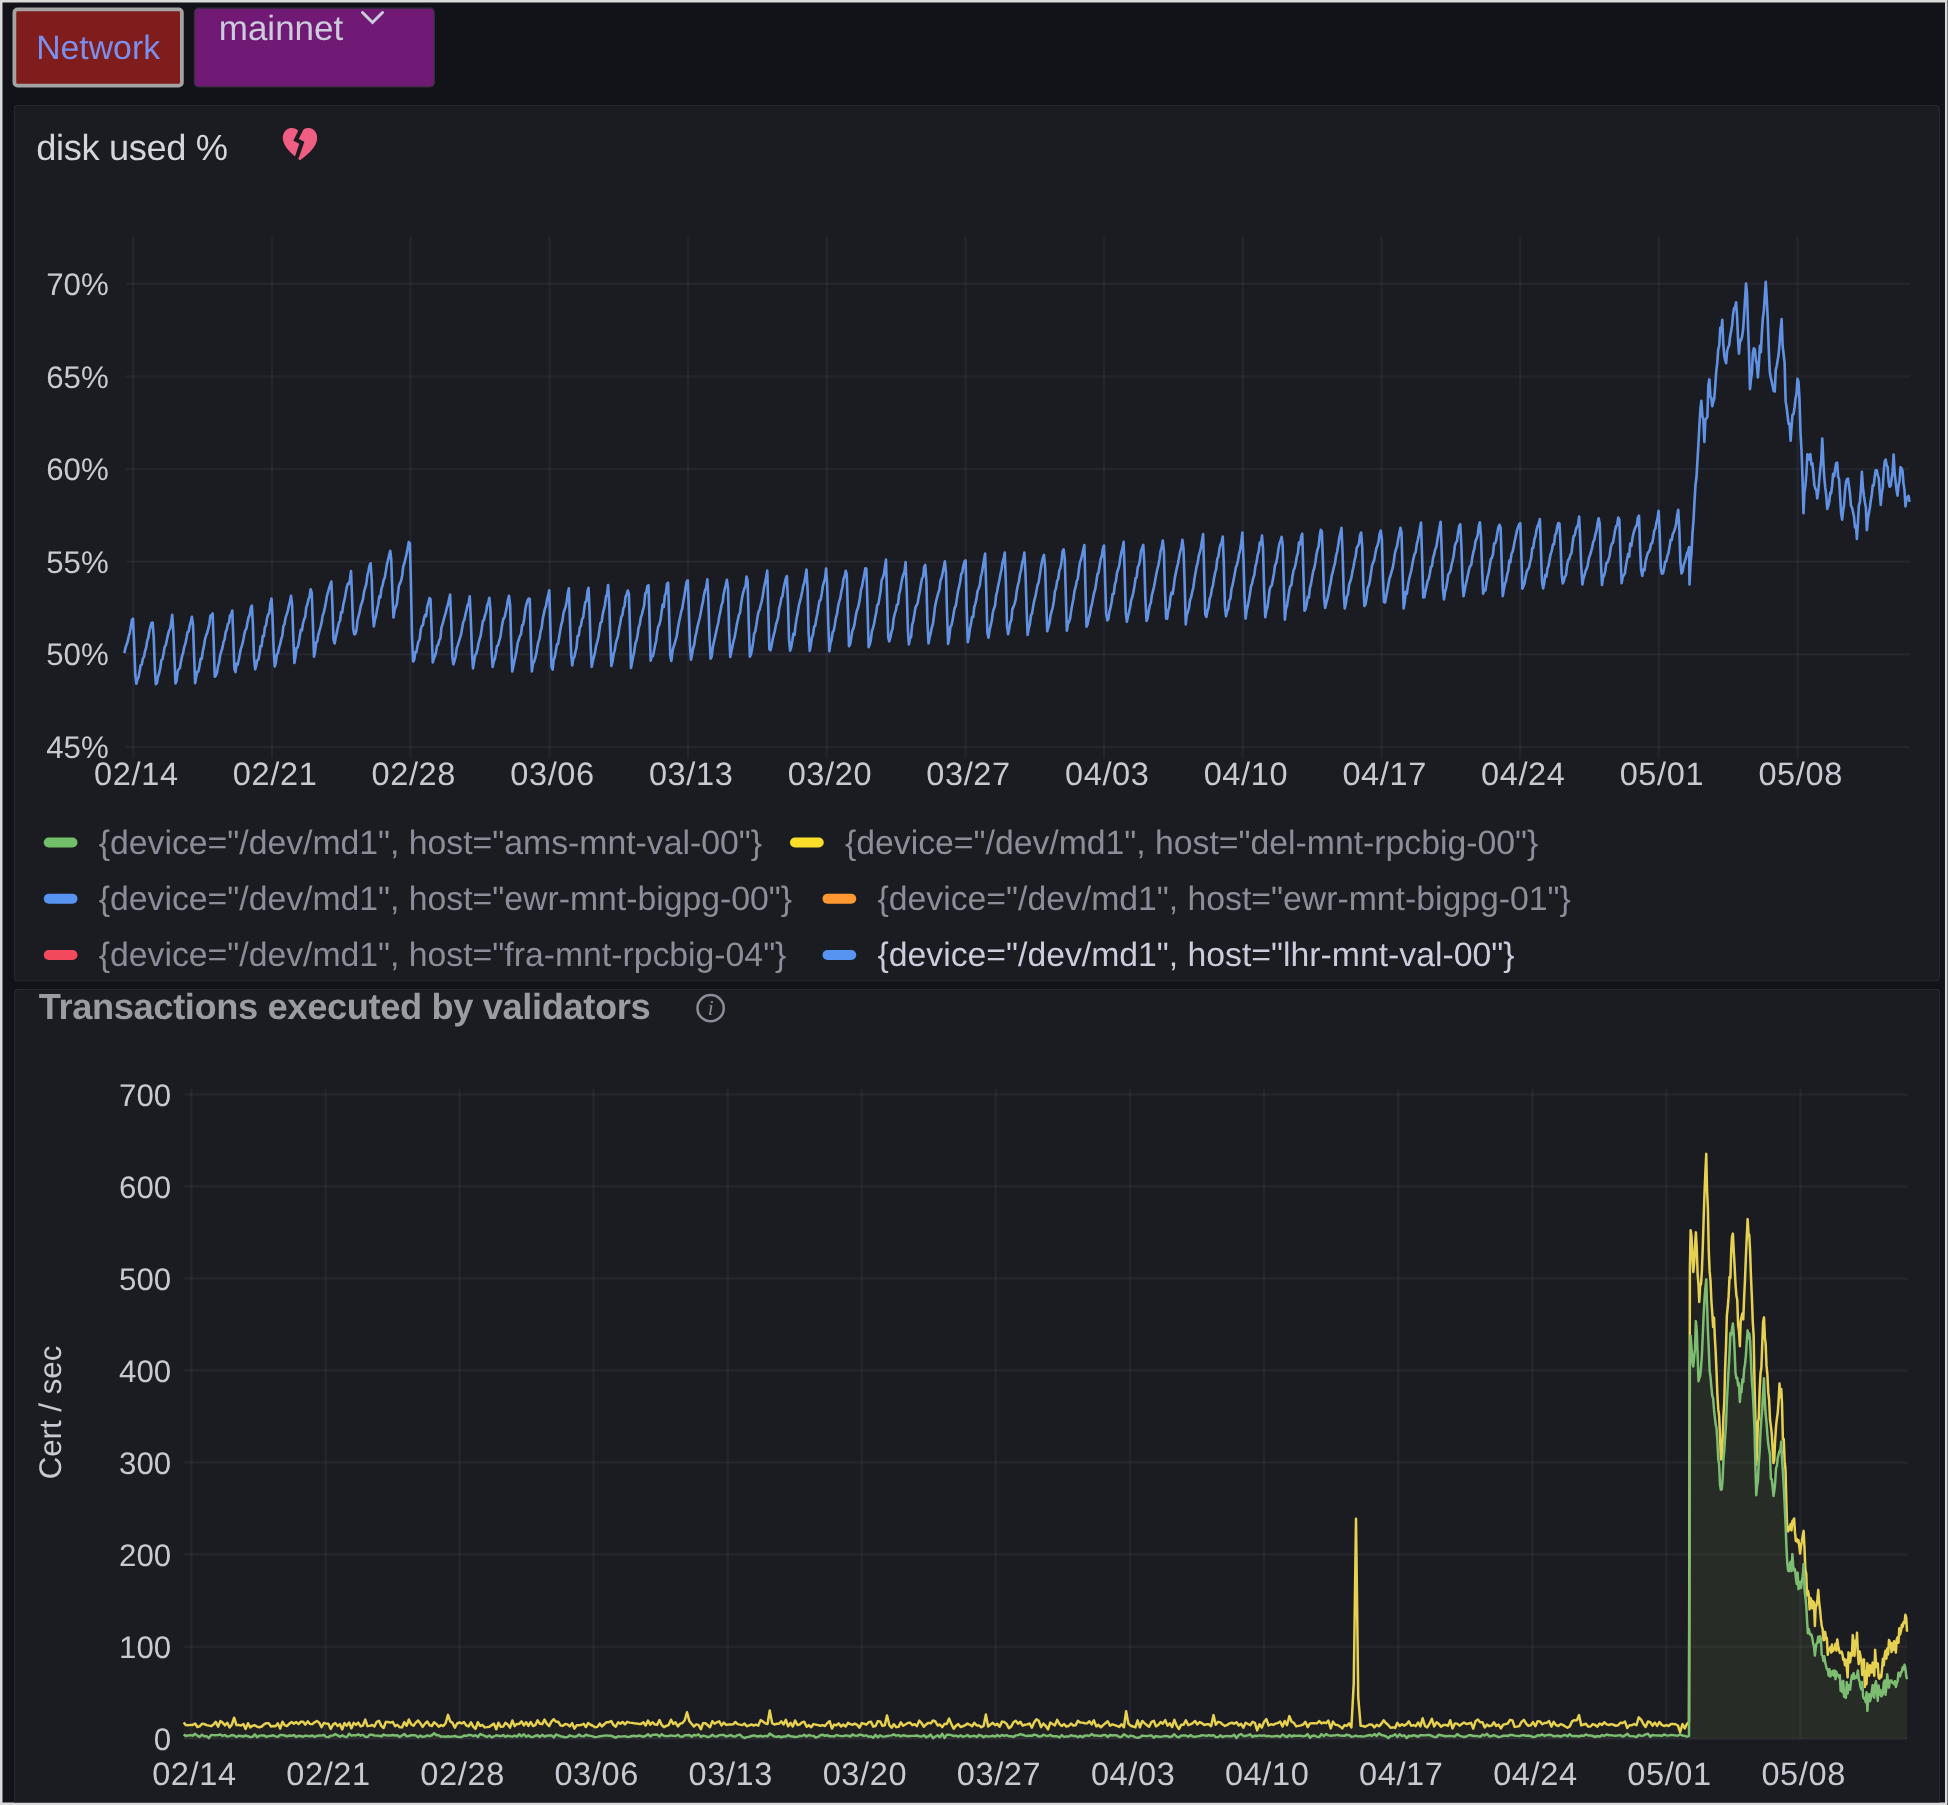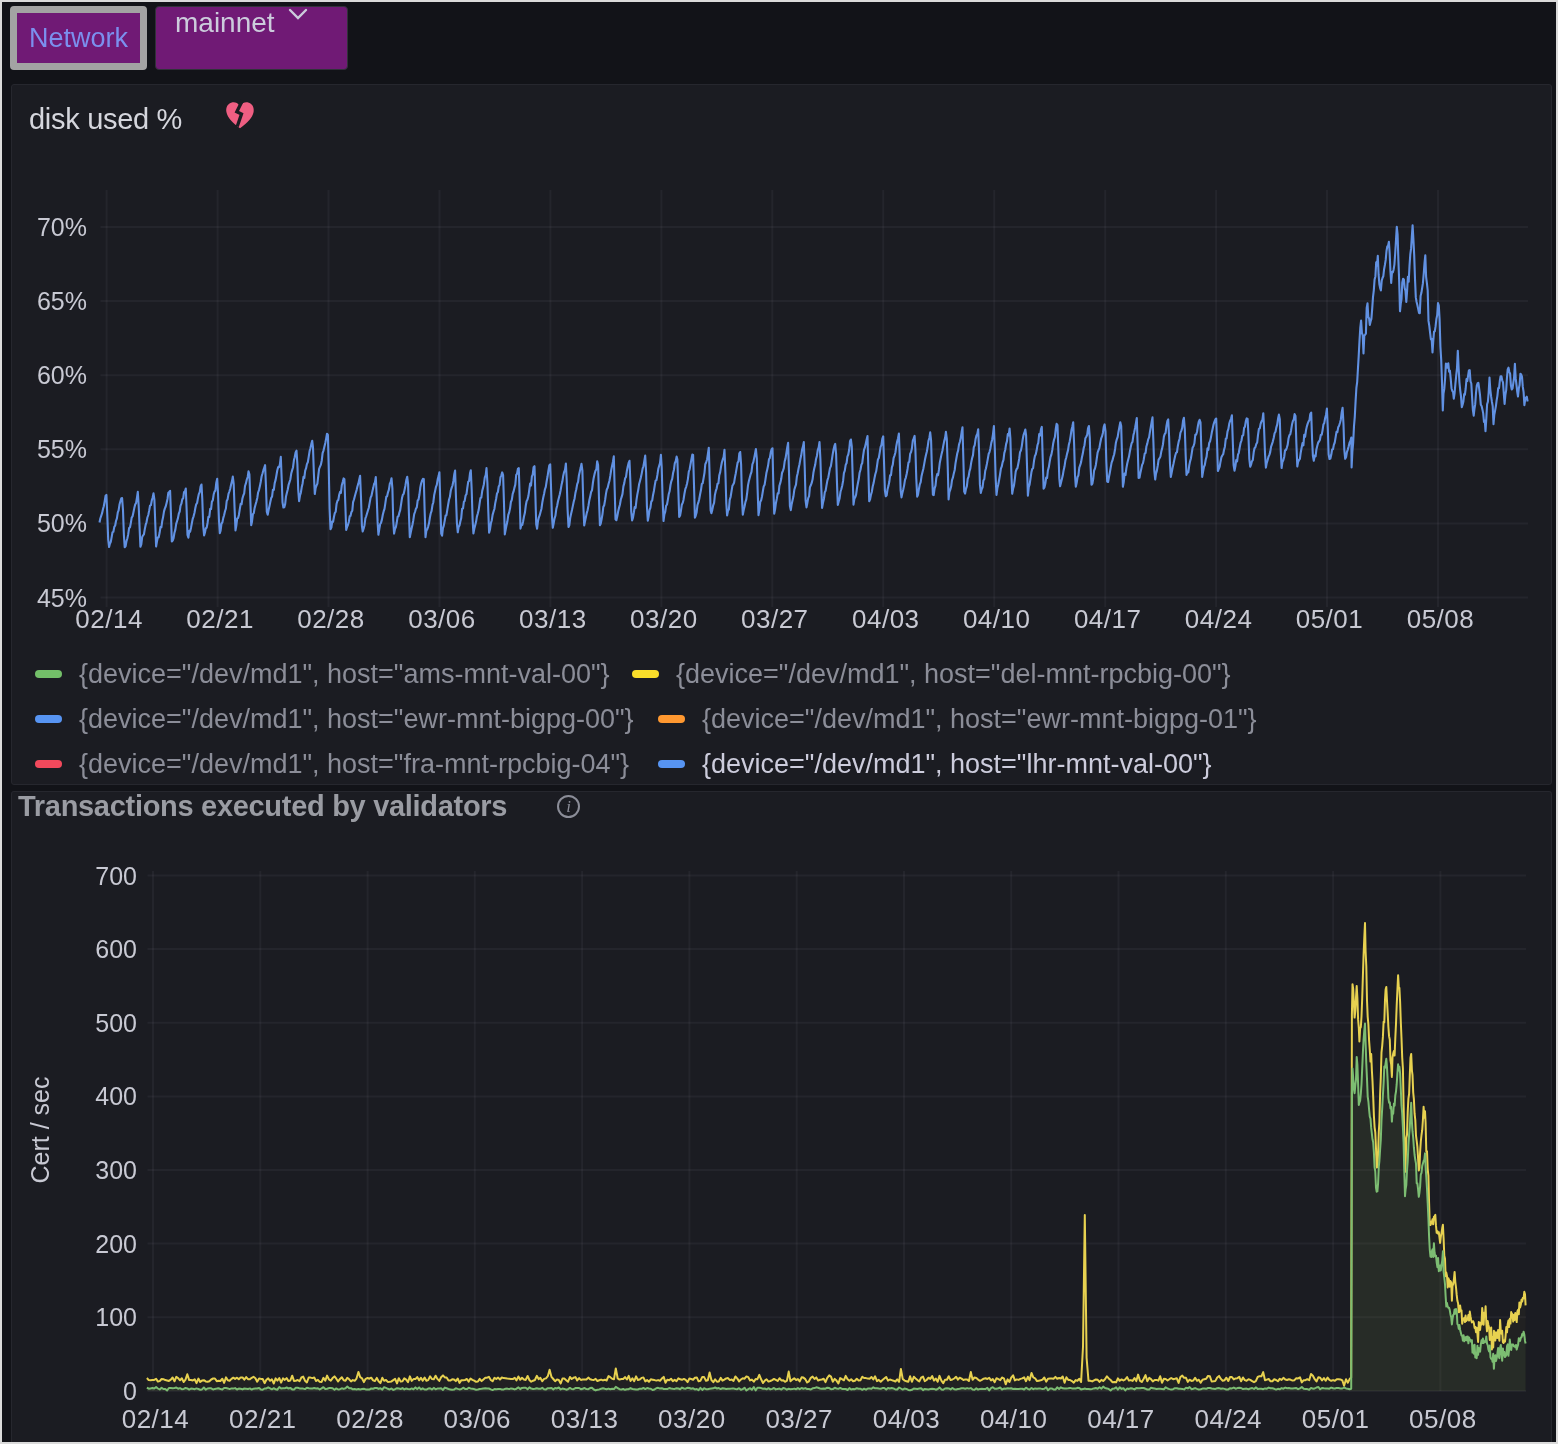--- a/index.html
+++ b/index.html
@@ -4,36 +4,36 @@
 html,body{margin:0;padding:0;background:#121318;width:1558px;height:1444px;overflow:hidden}
 *{box-sizing:border-box;font-family:"Liberation Sans",sans-serif}
 .frame{position:absolute;left:0;top:0;width:1558px;height:1444px;border:2px solid #dadada}
 .panel{position:absolute;background:#1b1c22;border:1px solid #26272e;border-radius:3px}
 </style></head>
 <body>
 <div class="frame"></div>
 <div class="panel" style="left:11px;top:84px;width:1541px;height:701px"></div>
 <div class="panel" style="left:11px;top:791px;width:1541px;height:651px;border-bottom:none;border-radius:3px 3px 0 0"></div>
 
-<div style="position:absolute;left:10px;top:6px;width:137px;height:64px;background:#701a75;border:7px solid #a3a3a3;border-radius:4px;display:flex;align-items:center;justify-content:center">
+<div style="position:absolute;left:10px;top:6px;width:137px;height:64px;background:#7f1d1d;border:3px solid #a3a3a3;border-radius:4px;display:flex;align-items:center;justify-content:center">
   <span style="color:#7b90ee;font-size:27px;font-weight:500">Network</span>
 </div>
 <div style="position:absolute;left:155px;top:6px;width:193px;height:64px;background:#701a75;border:1px solid #303239;border-radius:4px;display:flex;align-items:flex-start">
   <span style="color:#ccccdc;font-size:28px;font-weight:500;margin-left:19px">mainnet</span>
   <svg width="22" height="14" viewBox="0 0 22 14" style="margin-left:12px">
       <path d="M3 3 L11 11 L19 3" stroke="#ccccdc" stroke-width="2.4" fill="none" stroke-linecap="round"></path>
     </svg>
 </div>
 
 <div style="position:absolute;left:29px;top:103px;font-size:29px;font-weight:400;color:#d5d6dd;letter-spacing:-0.3px">disk used %</div>
 <svg width="34" height="34" viewBox="0 0 32 32" style="position:absolute;left:223px;top:98px">
 <path d="M16 28.5 C9 23.5 4.2 18.5 3.2 13.2 C2.4 8.9 4.6 5.2 8.3 4.3 C11 3.6 13.9 4.8 15.6 7.2 L16.4 7.2 C18.1 4.8 21 3.6 23.7 4.3 C27.4 5.2 29.6 8.9 28.8 13.2 C27.8 18.5 23 23.5 16 28.5 Z" fill="#ef5e82"></path>
 <path d="M18.4 2.2 L13.0 13.0 L17.4 15.2 L13.4 26.8" stroke="#1b1c22" stroke-width="3.1" fill="none"></path>
 </svg>
-<div style="position:absolute;left:18px;top:790px;font-size:29px;font-weight:700;color:#9a9ca3;letter-spacing:-0.3px">Transactions executed by validators</div>
+<div style="position:absolute;left:31px;top:790px;font-size:29px;font-weight:700;color:#9a9ca3;letter-spacing:-0.3px">Transactions executed by validators</div>
 <div style="position:absolute;left:557px;top:795px;width:23px;height:23px;border:2px solid #8b8d98;border-radius:50%;color:#8b8d98;font-size:17px;display:flex;align-items:center;justify-content:center;font-style:italic;font-family:'Liberation Serif',serif">i</div>
 
 <svg width="1558" height="1444" viewBox="0 0 1558 1444" style="position:absolute;left:0;top:0;font-family:'Liberation Sans',sans-serif">
 <line x1="106.6" y1="190.0" x2="106.6" y2="607.0" stroke="rgba(204,204,220,0.055)" stroke-width="2"></line>
 <line x1="217.6" y1="190.0" x2="217.6" y2="607.0" stroke="rgba(204,204,220,0.055)" stroke-width="2"></line>
 <line x1="328.5" y1="190.0" x2="328.5" y2="607.0" stroke="rgba(204,204,220,0.055)" stroke-width="2"></line>
 <line x1="439.5" y1="190.0" x2="439.5" y2="607.0" stroke="rgba(204,204,220,0.055)" stroke-width="2"></line>
 <line x1="550.4" y1="190.0" x2="550.4" y2="607.0" stroke="rgba(204,204,220,0.055)" stroke-width="2"></line>
 <line x1="661.4" y1="190.0" x2="661.4" y2="607.0" stroke="rgba(204,204,220,0.055)" stroke-width="2"></line>
 <line x1="772.3" y1="190.0" x2="772.3" y2="607.0" stroke="rgba(204,204,220,0.055)" stroke-width="2"></line>

